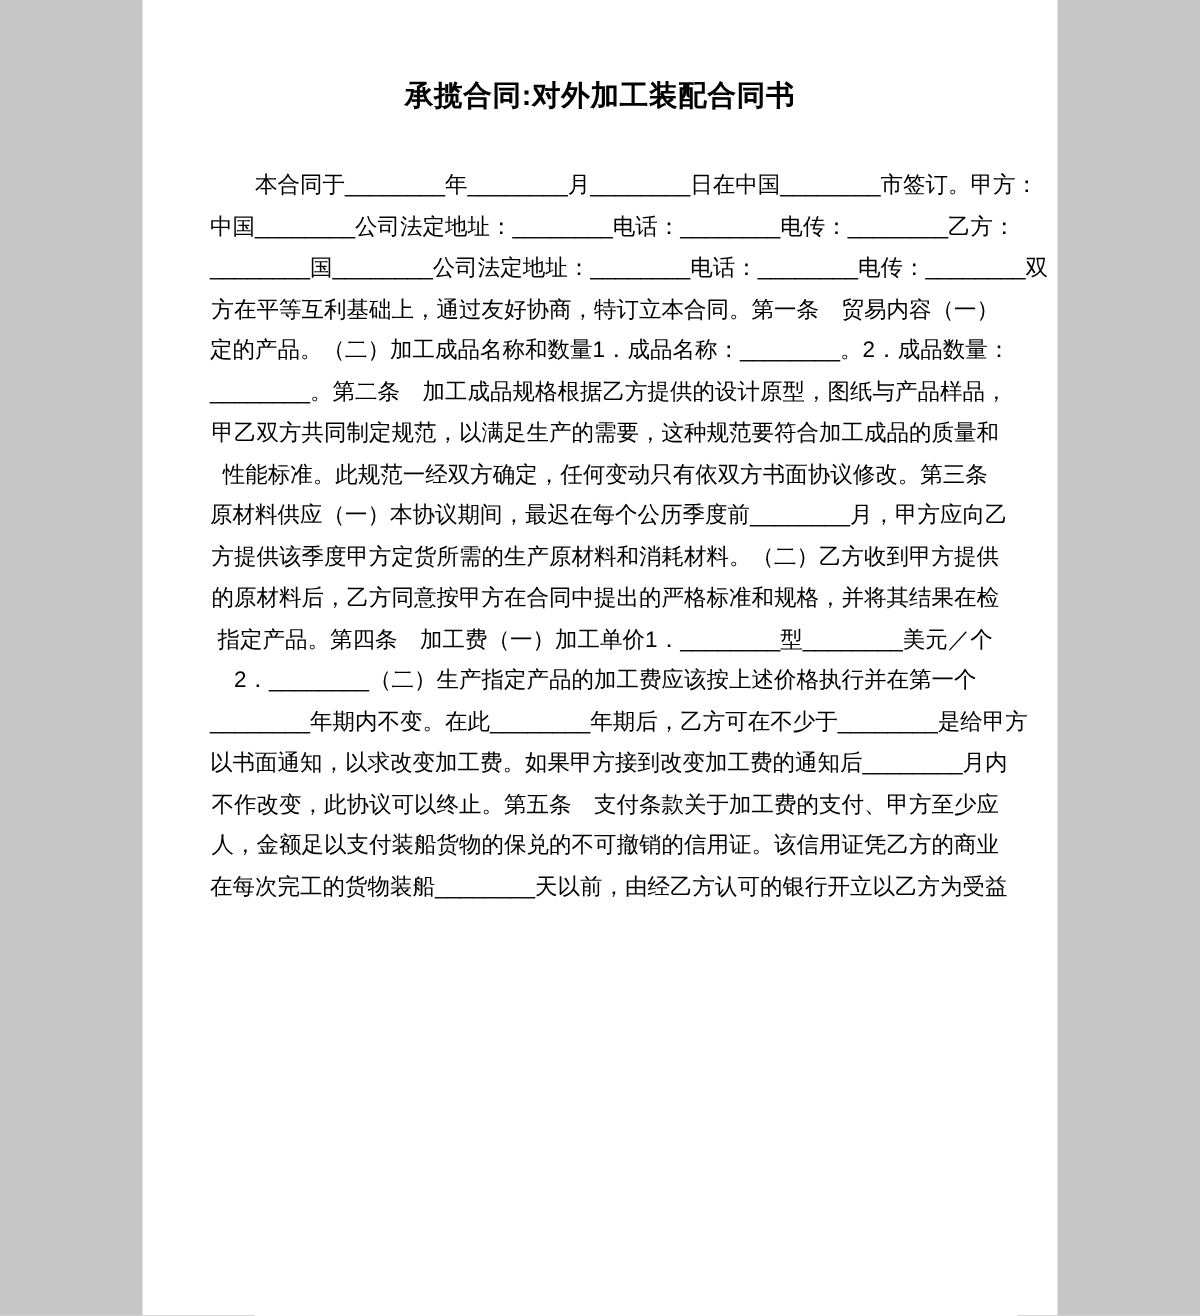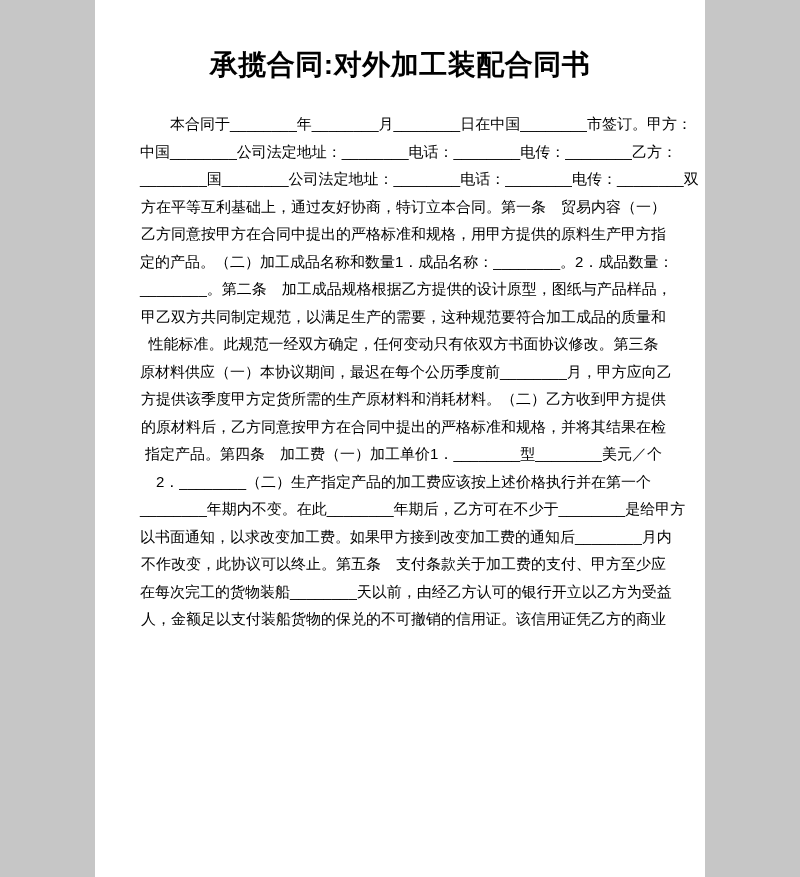--- a/index.html
+++ b/index.html
@@ -19,21 +19,21 @@
     width: 610px;
     height: 877px;
     margin: 0 auto;
     background: #ffffff;
     box-sizing: border-box;
     overflow: hidden;
   }
   .doc-title {
     margin: 0;
     padding-top: 52px;
-    font-size: 28px;
+    font-size: 19px;
     line-height: 26px;
     font-weight: bold;
     text-align: center;
     color: #000000;
     letter-spacing: 0.5px;
   }
   .doc-body {
     margin-top: 32px;
     padding-left: 45px;
     padding-right: 38px;
@@ -55,30 +55,29 @@
 <body>
 
 <div class="canvas">
   <div class="paper">
     <h1 class="doc-title">承揽合同:对外加工装配合同书</h1>
     <div class="doc-body">
         <div class="text-line">本合同于________年________月________日在中国________市签订。甲方：</div>
         <div class="text-line">中国________公司法定地址：________电话：________电传：________乙方：</div>
         <div class="text-line">________国________公司法定地址：________电话：________电传：________双</div>
         <div class="text-line">方在平等互利基础上，通过友好协商，特订立本合同。第一条　贸易内容（一）</div>
-        <div class="text-line">乙方同意按甲方在合同中提出的严格标准和规格，用甲方提供的原料生产甲方指</div>
         <div class="text-line">定的产品。（二）加工成品名称和数量1．成品名称：________。2．成品数量：</div>
         <div class="text-line">________。第二条　加工成品规格根据乙方提供的设计原型，图纸与产品样品，</div>
         <div class="text-line">甲乙双方共同制定规范，以满足生产的需要，这种规范要符合加工成品的质量和</div>
         <div class="text-line">性能标准。此规范一经双方确定，任何变动只有依双方书面协议修改。第三条</div>
         <div class="text-line">原材料供应（一）本协议期间，最迟在每个公历季度前________月，甲方应向乙</div>
         <div class="text-line">方提供该季度甲方定货所需的生产原材料和消耗材料。（二）乙方收到甲方提供</div>
         <div class="text-line">的原材料后，乙方同意按甲方在合同中提出的严格标准和规格，并将其结果在检</div>
         <div class="text-line">指定产品。第四条　加工费（一）加工单价1．________型________美元／个</div>
         <div class="text-line">2．________（二）生产指定产品的加工费应该按上述价格执行并在第一个</div>
         <div class="text-line">________年期内不变。在此________年期后，乙方可在不少于________是给甲方</div>
         <div class="text-line">以书面通知，以求改变加工费。如果甲方接到改变加工费的通知后________月内</div>
         <div class="text-line">不作改变，此协议可以终止。第五条　支付条款关于加工费的支付、甲方至少应</div>
+        <div class="text-line">人，金额足以支付装船货物的保兑的不可撤销的信用证。该信用证凭乙方的商业</div>
         <div class="text-line">在每次完工的货物装船________天以前，由经乙方认可的银行开立以乙方为受益</div>
-        <div class="text-line">人，金额足以支付装船货物的保兑的不可撤销的信用证。该信用证凭乙方的商业</div>
       </div>
   </div>
 </div>
 
 </body></html>

